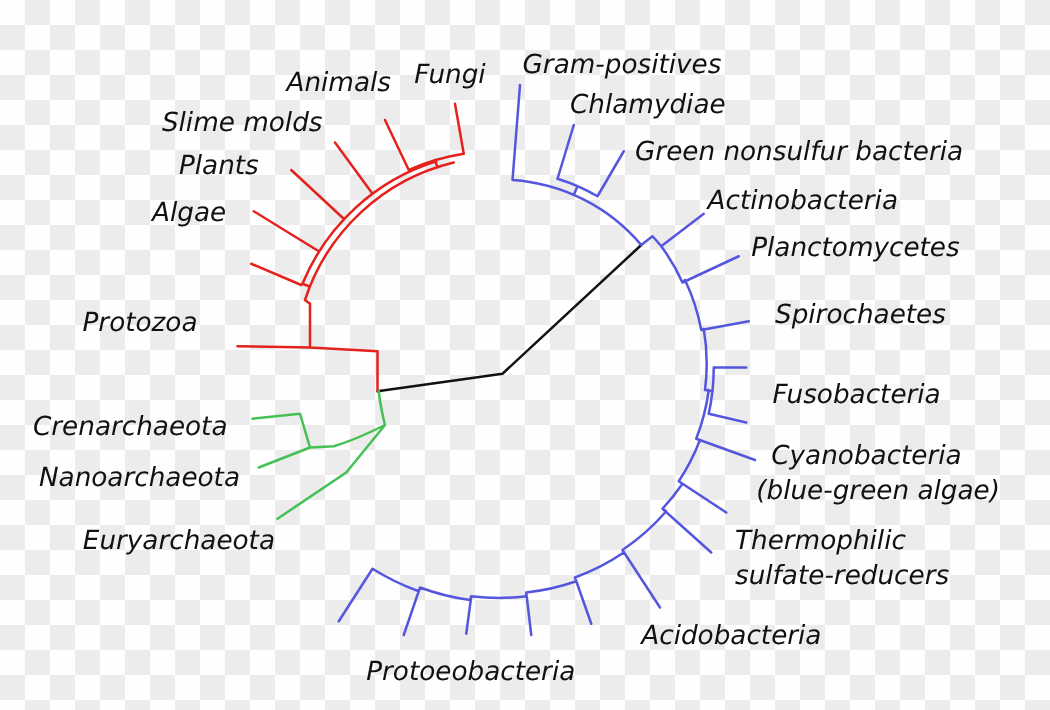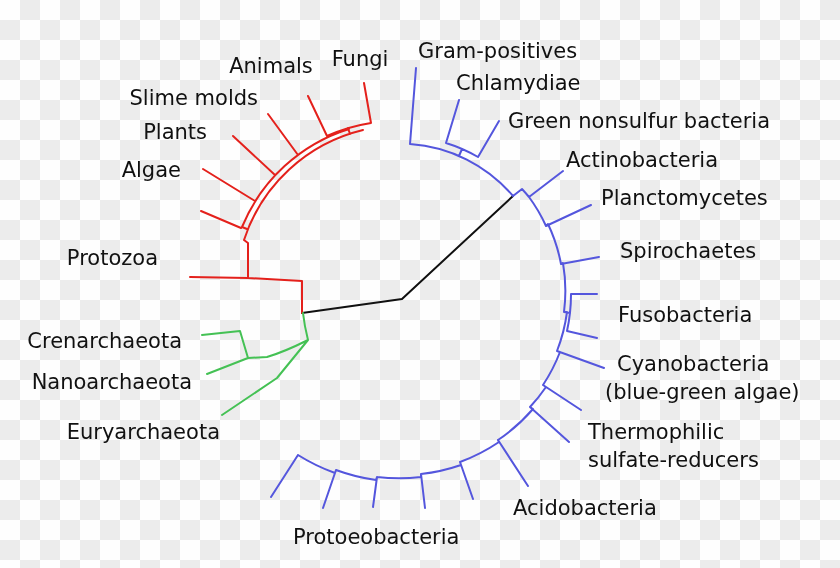--- a/index.html
+++ b/index.html
@@ -4,20 +4,21 @@
 <style>
   html,body{margin:0;padding:0;}
   .stage{
     position:relative;
     width:840px;height:568px;
     overflow:hidden;
     background-color:#ffffff;
     background-image:repeating-conic-gradient(#ececec 0 90deg, #fefefe 0 180deg);
     background-size:40px 40px;
     background-position:0 0;
+    font-style:italic;
   }
   .stage svg{position:absolute;left:0;top:0;}
   .tree-label{
     font-family:"DejaVu Sans","Liberation Sans",sans-serif;
     font-size:21px;
     fill:#111111;
   }
   path{fill:none;stroke-width:2;stroke-linecap:round;stroke-linejoin:round;}
 </style>
 </head>

